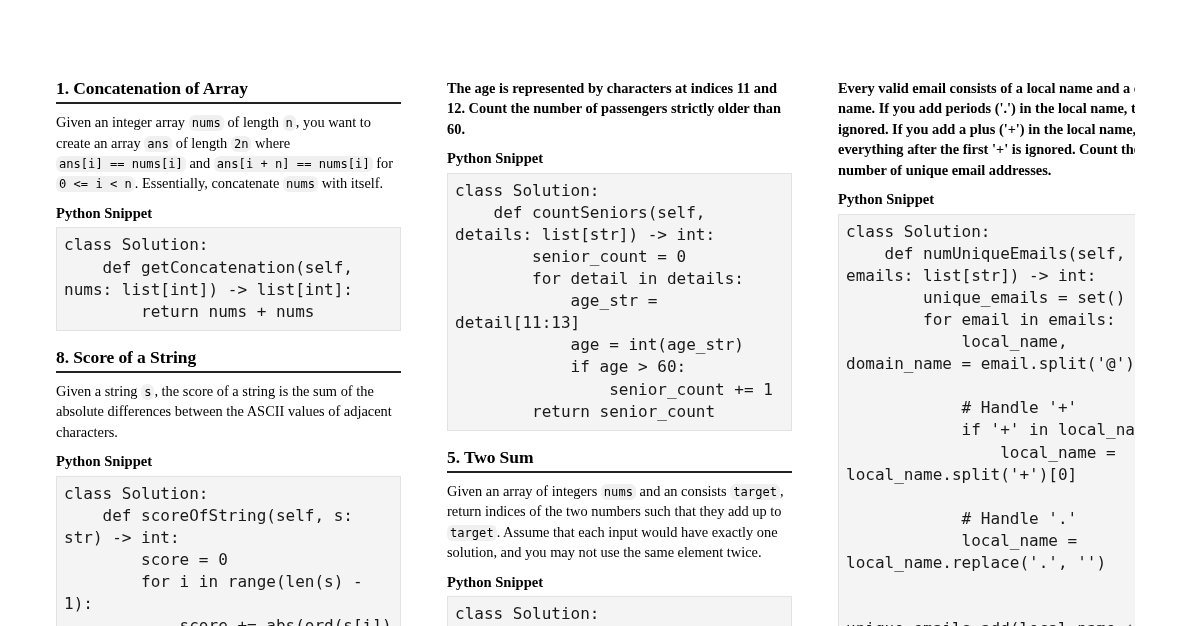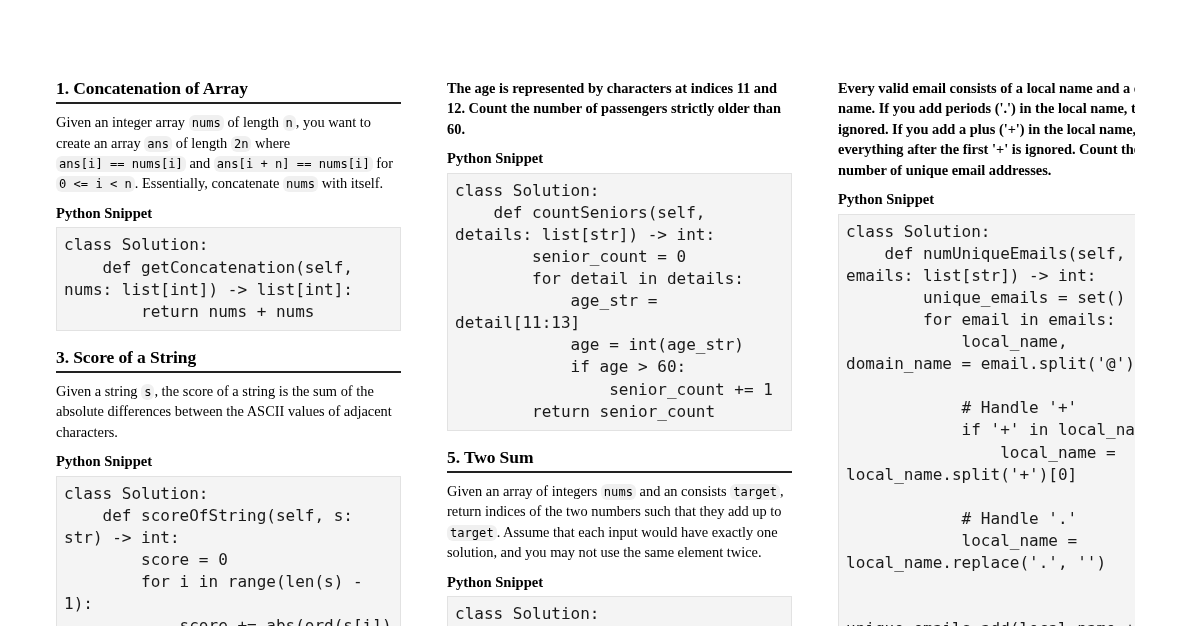--- a/index.html
+++ b/index.html
@@ -104,21 +104,21 @@
       <div class="column">
         <div class="section">
           <h2 class="section-title">1. Concatenation of Array</h2>
           <p class="prose"><span>Given an integer array </span><code class="inline">nums</code><span> of length </span><code class="inline">n</code><span>, you want to create an array </span><code class="inline">ans</code><span> of length </span><code class="inline">2n</code><span> where </span><code class="inline">ans[i] == nums[i]</code><span> and </span><code class="inline">ans[i + n] == nums[i]</code><span> for </span><code class="inline">0 &lt;= i &lt; n</code><span>. Essentially, concatenate </span><code class="inline">nums</code><span> with itself.</span></p>
           <h3 class="snippet-title">Python Snippet</h3>
           <pre class="codeblock">class Solution:
     def getConcatenation(self, nums: list[int]) -&gt; list[int]:
         return nums + nums</pre>
         </div>
         <div class="section">
-          <h2 class="section-title">3. Score of a String</h2>
+          <h2 class="section-title">8. Score of a String</h2>
           <p class="prose"><span>Given a string </span><code class="inline">s</code><span>, the score of a string is the sum of the absolute differences between the ASCII values of adjacent characters.</span></p>
           <h3 class="snippet-title">Python Snippet</h3>
           <pre class="codeblock">class Solution:
     def scoreOfString(self, s: str) -&gt; int:
         score = 0
         for i in range(len(s) - 1):
             score += abs(ord(s[i]) - ord(s[i+1]))
         return score</pre>
         </div>
         <div class="section">

